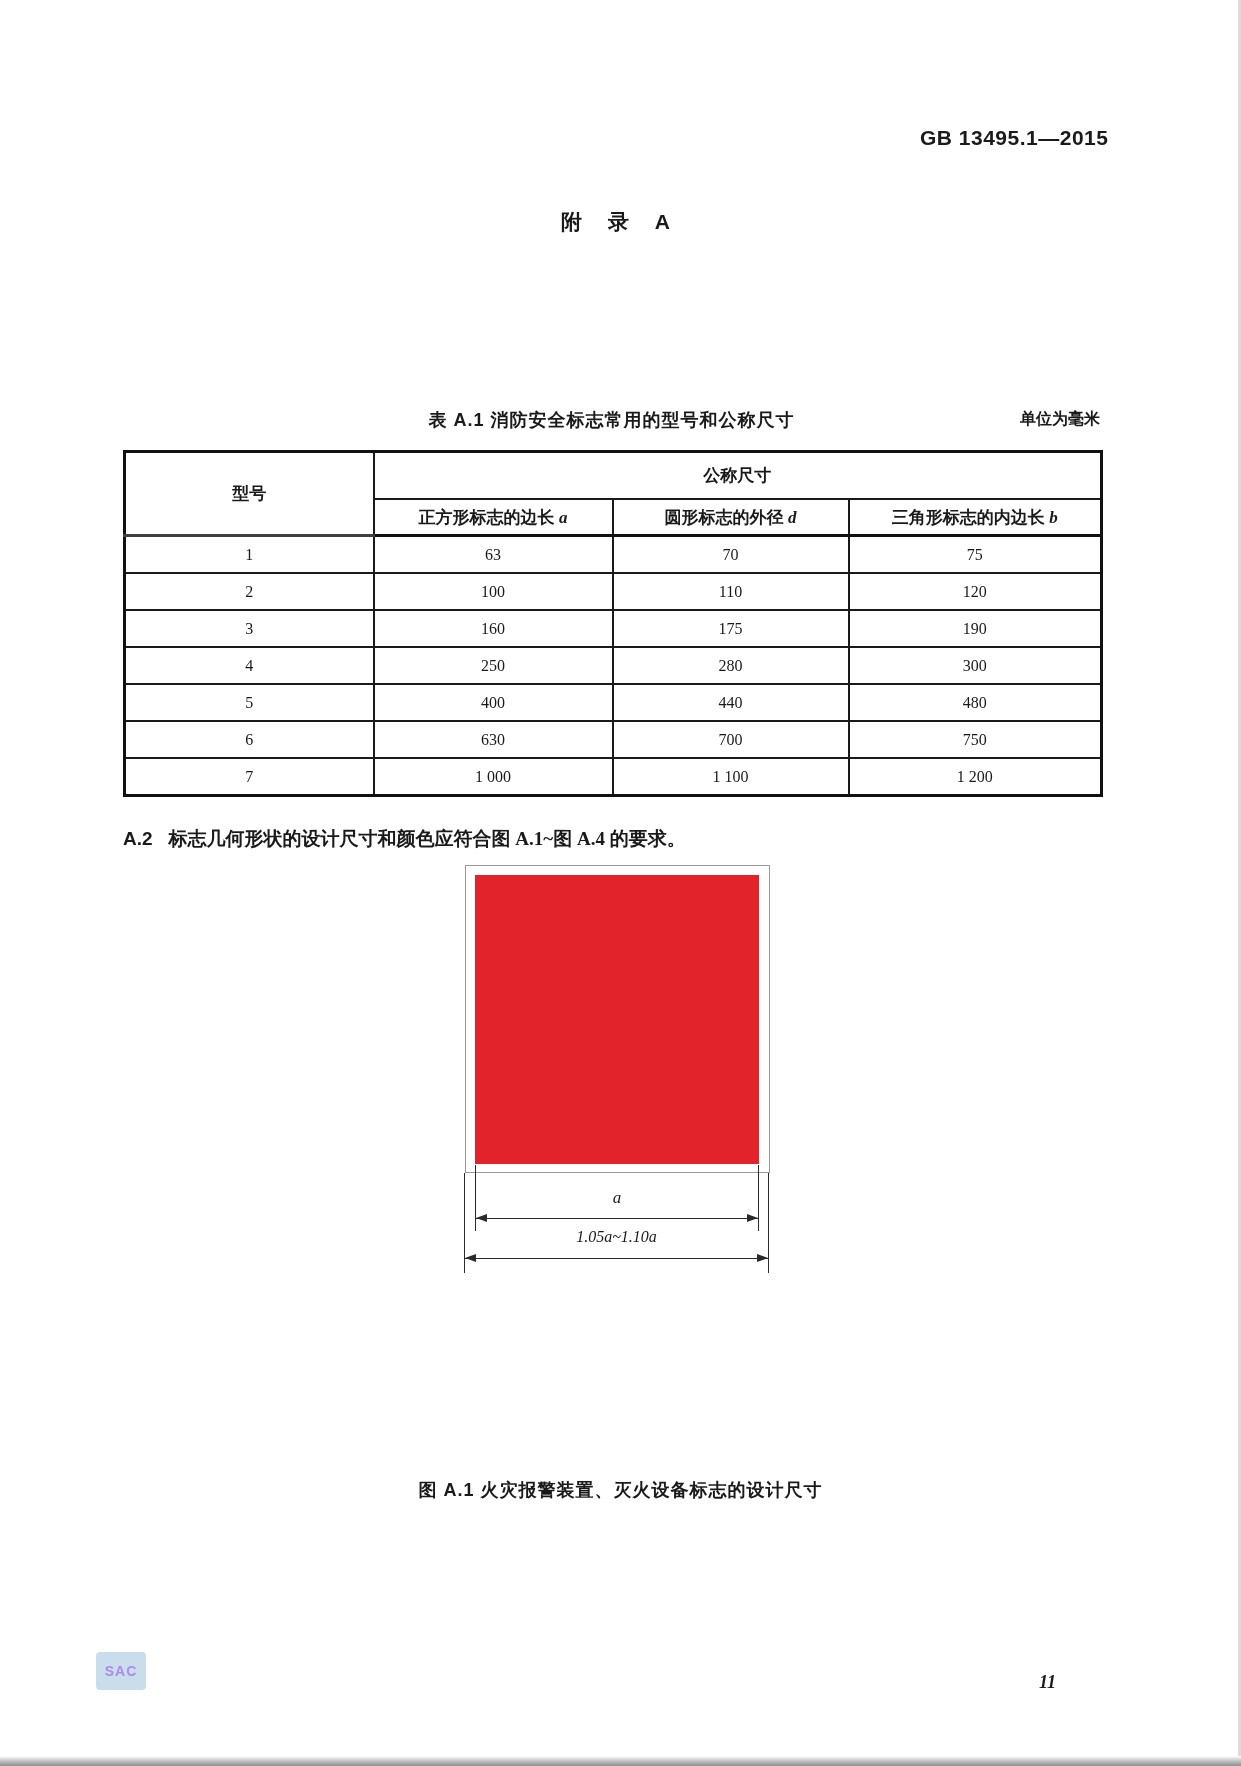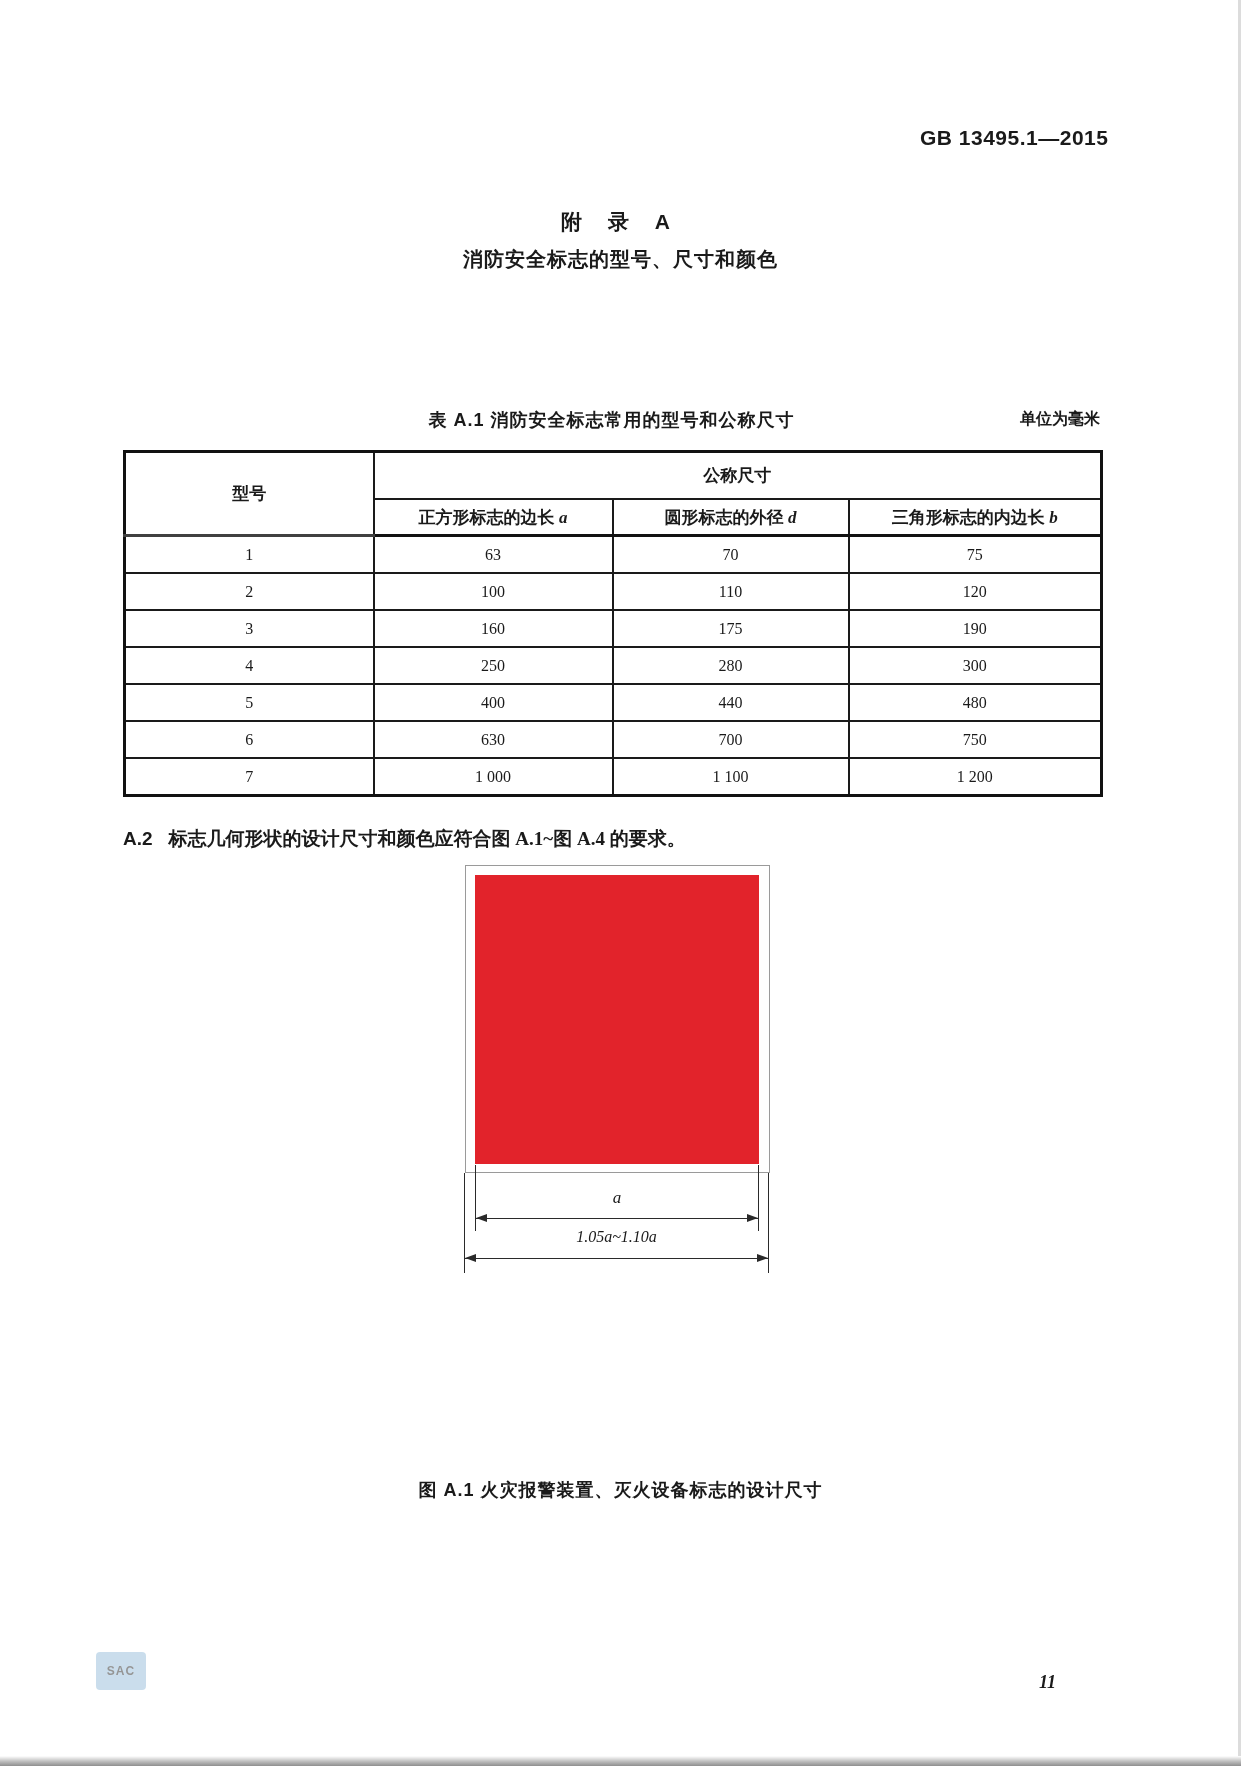--- a/index.html
+++ b/index.html
@@ -80,33 +80,32 @@
   .color-spec{position:absolute;left:178px;top:1302px;font-size:17px;font-weight:700;line-height:40px;}
   .color-spec .item{margin-left:40px;}
 
   .fig-caption{position:absolute;left:0;top:1478px;width:1241px;text-align:center;
     font-family:"Liberation Sans",sans-serif;font-weight:700;font-size:18px;letter-spacing:1px;}
 
   .page-number{position:absolute;right:185px;top:1672px;font-size:18px;font-weight:600;font-style:italic;}
   .sac-logo{position:absolute;left:96px;top:1652px;width:50px;height:38px;
     background:#9fc3de;opacity:0.55;border-radius:4px;
     display:flex;align-items:center;justify-content:center;
-    font-family:"Liberation Sans",sans-serif;font-weight:700;font-size:12px;color:#404040;
+    font-family:"Liberation Sans",sans-serif;font-weight:700;font-size:14px;color:#6d28d9;
     letter-spacing:1px;}
 </style>
 </head>
 <body>
 
 <div class="page">
 
   <div class="std-number">GB 13495.1—2015</div>
 
   <div class="appendix-block">
     <div class="t1">附  录  A</div>
-    <div class="t3">消防安全标志的型号、尺寸和颜色</div>
   </div>
 
 
   <div class="table-caption-row">
     <span class="tbl-caption">表 A.1  消防安全标志常用的型号和公称尺寸</span>
     <span class="unit-note">单位为毫米</span>
   </div>
 
   <table class="spec">
     <colgroup>

